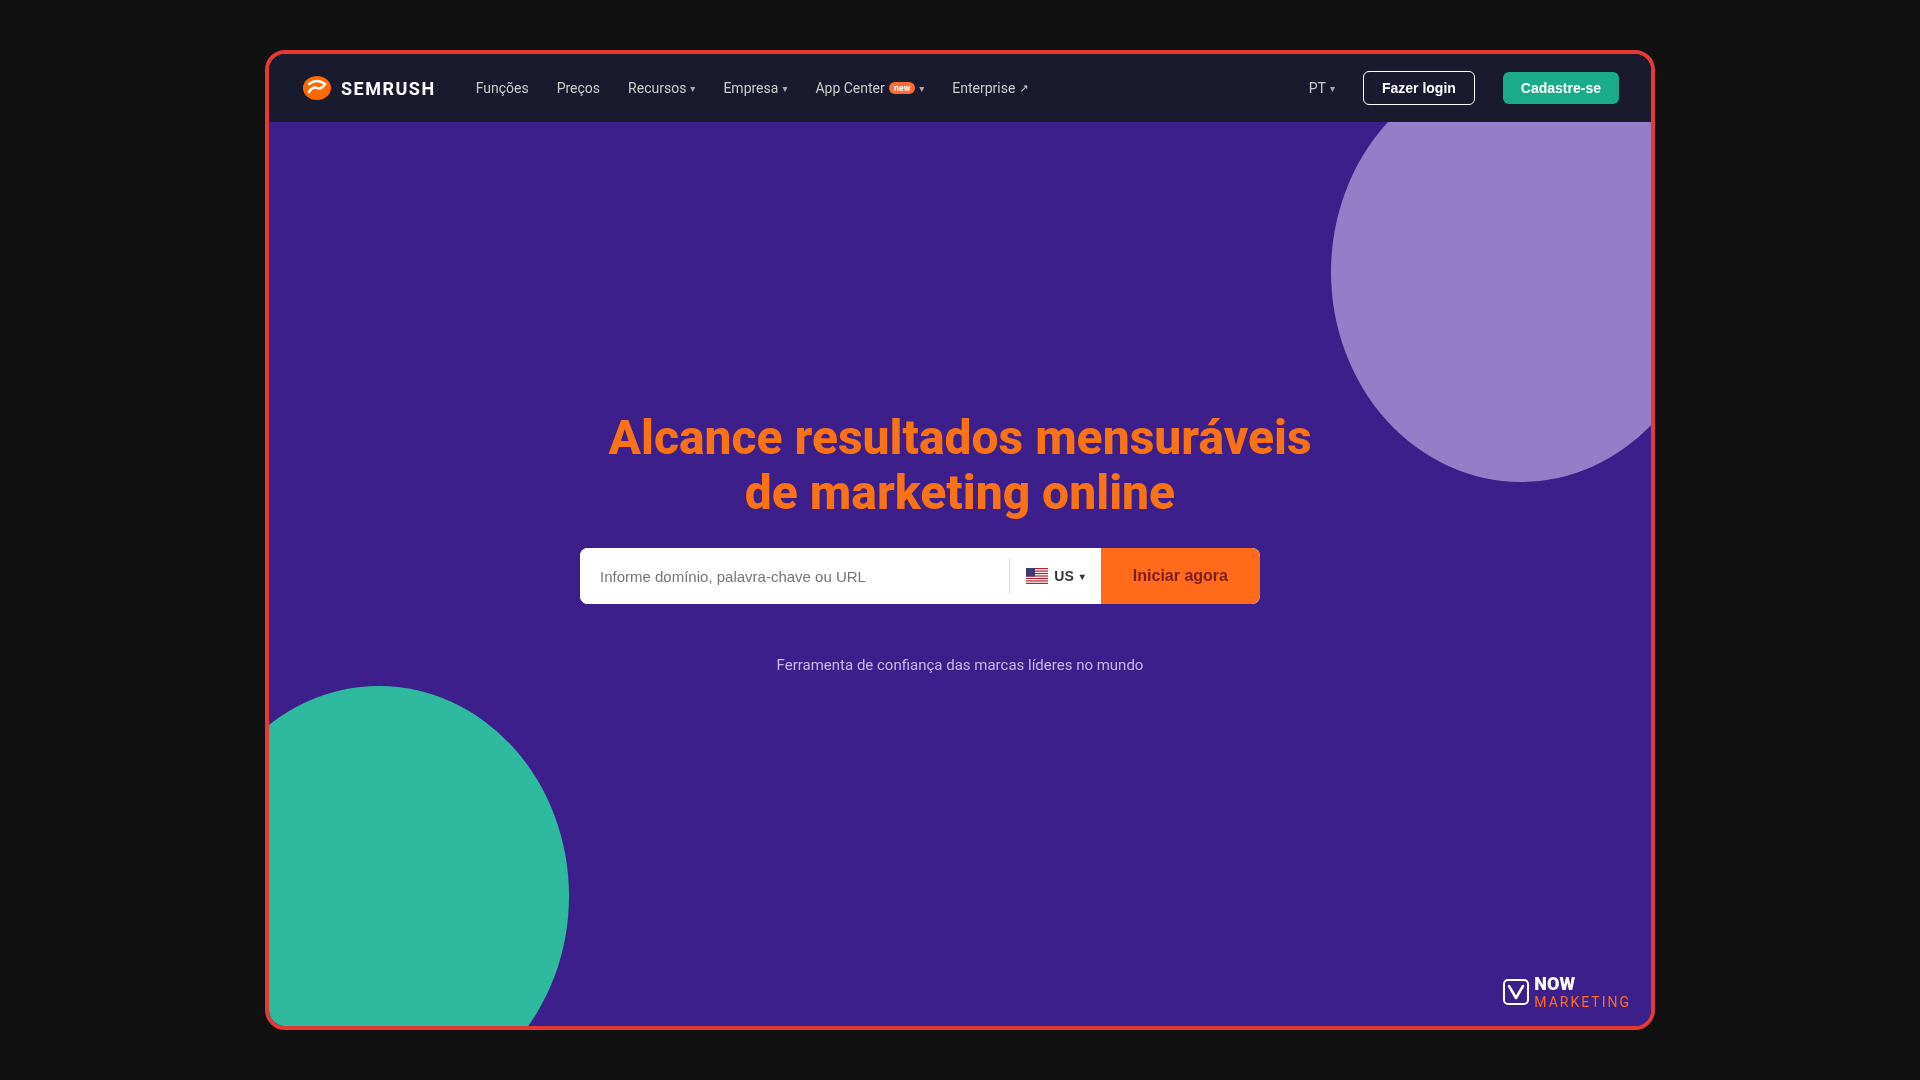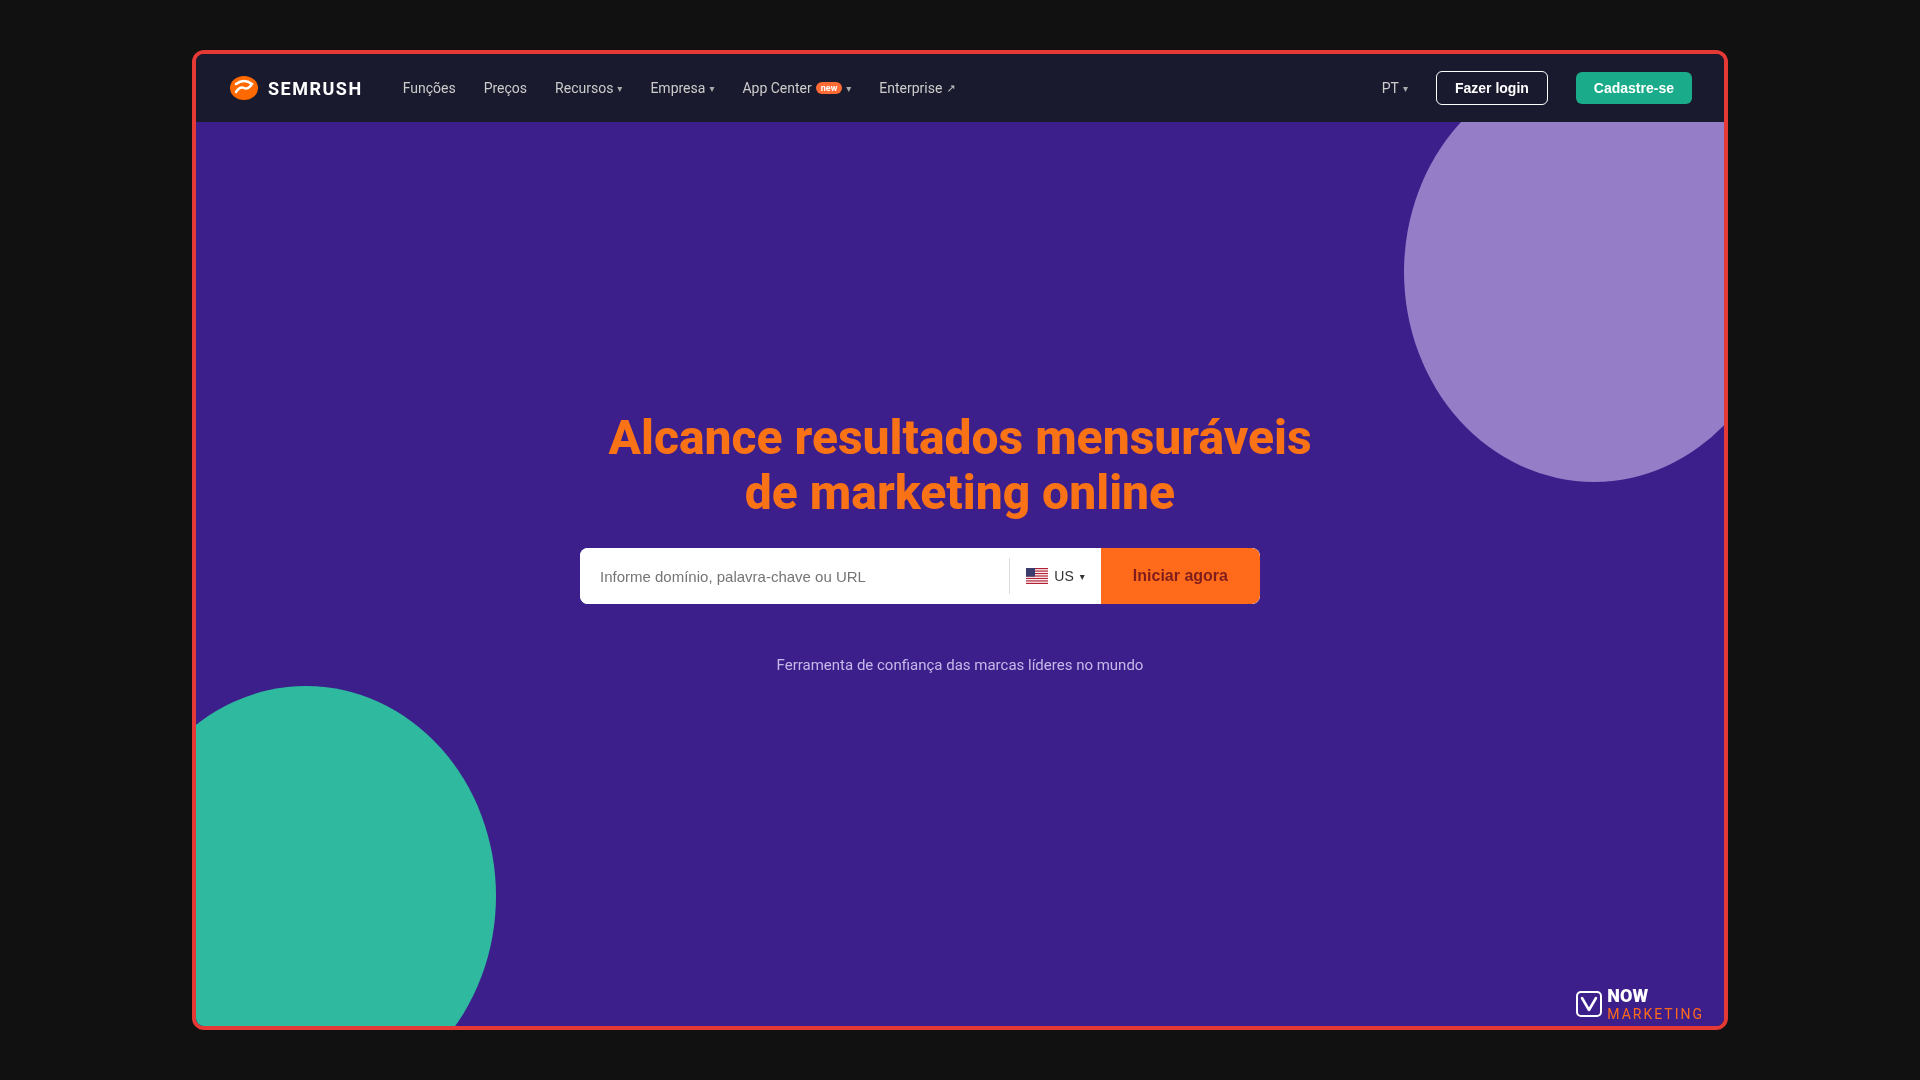--- a/index.html
+++ b/index.html
@@ -8,24 +8,24 @@
       width: 1920px;
       height: 1080px;
       background: #111;
       display: flex;
       align-items: center;
       justify-content: center;
       font-family: -apple-system, BlinkMacSystemFont, 'Segoe UI', Roboto, sans-serif;
     }
 
     .outer-frame {
-      width: 1536px;
+      width: 1390px;
       height: 980px;
       border: 4px solid #e53935;
-      border-radius: 12px;
+      border-radius: 20px;
       overflow: hidden;
       display: flex;
       flex-direction: column;
     }
 
     
     .navbar {
       background: #1a1a2e;
       height: 68px;
       display: flex;
@@ -205,20 +205,21 @@
       display: flex;
       align-items: center;
       gap: 6px;
       padding: 0 16px;
       cursor: pointer;
       font-size: 14px;
       color: #333;
       height: 100%;
       border: none;
       background: transparent;
+      font-weight: bold;
     }
 
     .flag-icon {
       width: 22px;
       height: 16px;
       display: inline-block;
     }
 
     .search-btn {
       background: #ff6b1a;
@@ -275,21 +276,21 @@
       justify-content: center;
       font-size: 13px;
       font-weight: 900;
     }
     .brand-vodafone { font-size: 20px; }
     .brand-booking { font-size: 22px; font-weight: 700; }
 
     
     .watermark {
       position: absolute;
-      bottom: 4px;
+      bottom: 16px;
       right: 20px;
       z-index: 5;
       display: flex;
       align-items: center;
       gap: 4px;
     }
 
     .wm-now { font-size: 20px; font-weight: 900; }
     .wm-marketing { font-size: 14px; display: block; text-align: right; letter-spacing: 2px; color: #ff6b1a; }
   </style>

